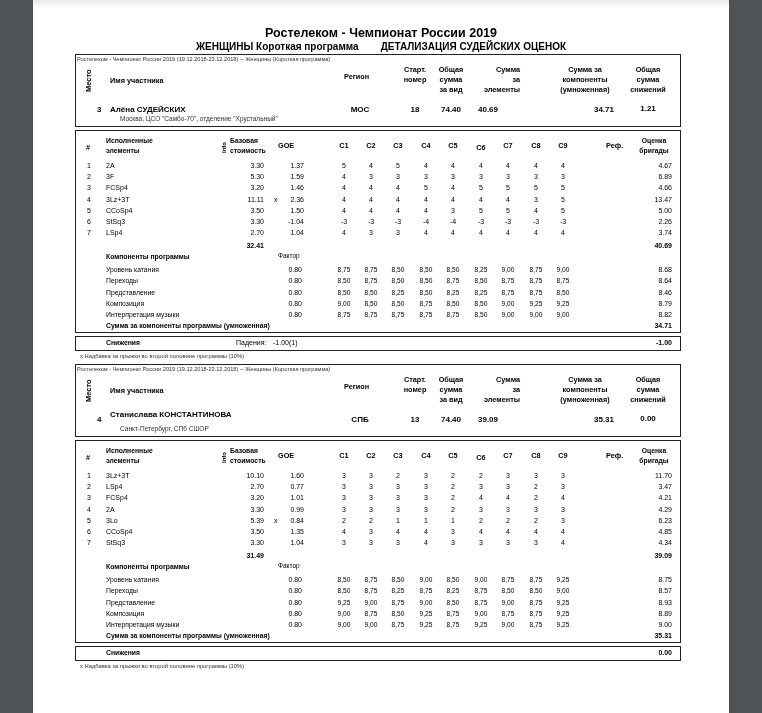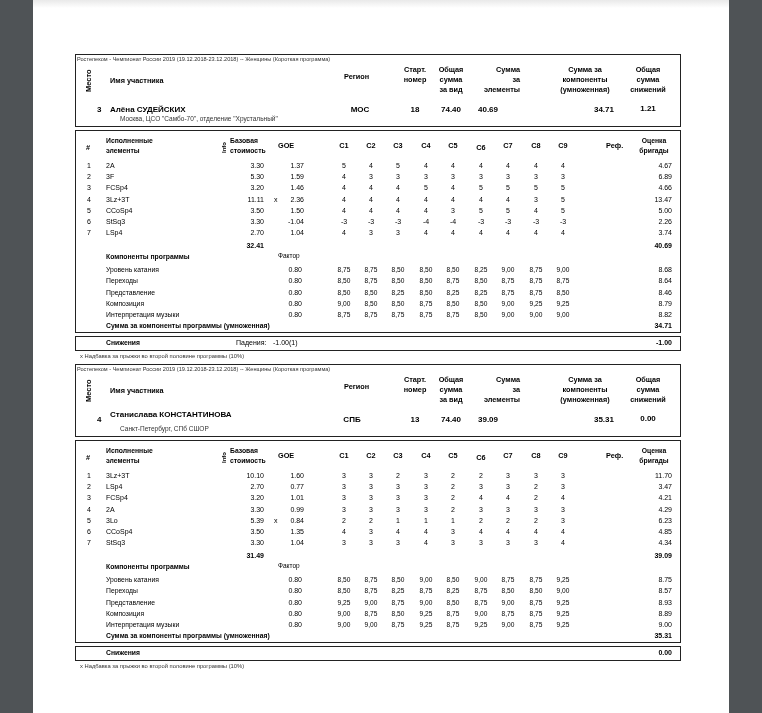--- a/index.html
+++ b/index.html
@@ -20,20 +20,22 @@
   .n7 { font-size:7px; }
   .r { text-align:right; }
   .c { text-align:center; }
   .foot { position:absolute; left:47px; font-size:5.8px; color:#333; }
 </style>
 </head>
 <body>
 
 <div class="page">
   <div class="topshade"></div>
+  <div class="title t1">Ростелеком - Чемпионат России 2019</div>
+  <div class="title t2"><span>ЖЕНЩИНЫ Короткая программа</span><span class="gap"></span><span>ДЕТАЛИЗАЦИЯ СУДЕЙСКИХ ОЦЕНОК</span></div>
   <div id="sections">
       <div style="position:absolute;left:0;top:0px;width:696px;">
         <div class="box" style="top:54px;height:73px;">
           <div class="ab small" style="left:1px;top:1px;">Ростелеком - Чемпионат России 2019 (19.12.2018-23.12.2018)  --  Женщины  (Короткая программа)</div>
           <div class="ab vert" style="left:8px;top:37px;">Место</div>
           <div class="ab hd" style="left:34px;top:21px;">Имя участника</div>
           <div class="ab hd" style="left:268px;top:17px;">Регион</div>
           <div class="ab hd" style="left:322px;top:10px;width:34px;text-align:center;white-space:normal;">
             <div>Старт.</div>
             <div>номер</div>
@@ -324,21 +326,21 @@
             <div>(умноженная)</div>
           </div>
           <div class="ab hd" style="left:548px;top:10px;width:48px;text-align:center;white-space:normal;">
             <div>Общая</div>
             <div>сумма</div>
             <div>снижений</div>
           </div>
           <div class="ab b9" style="left:21px;top:50px;">4</div>
           <div class="ab b9" style="left:34px;top:45px;">Станислава КОНСТАНТИНОВА</div>
           <div class="ab small" style="left:44px;top:60px;font-size:6.5px;">Санкт-Петербург, СПб СШОР</div>
-          <div class="ab b9 c" style="left:256px;top:50px;width:40px;">СПБ</div>
+          <div class="ab b9 c" style="left:264px;top:50px;width:40px;">СПБ</div>
           <div class="ab b9 c" style="left:322px;top:50px;width:34px;">13</div>
           <div class="ab b9 c" style="left:360px;top:50px;width:30px;">74.40</div>
           <div class="ab b9" style="left:402px;top:50px;">39.09</div>
           <div class="ab b9 r" style="left:478px;top:50px;width:60px;">35.31</div>
           <div class="ab b9 c" style="left:548px;top:49px;width:48px;">0.00</div>
         </div>
         <div class="box" style="top:130px;height:203px;">
           <div class="ab hd" style="left:10px;top:12px;">#</div>
           <div class="ab hd" style="left:30px;top:5px;font-size:6.8px;">
             <div>Исполненные</div>

